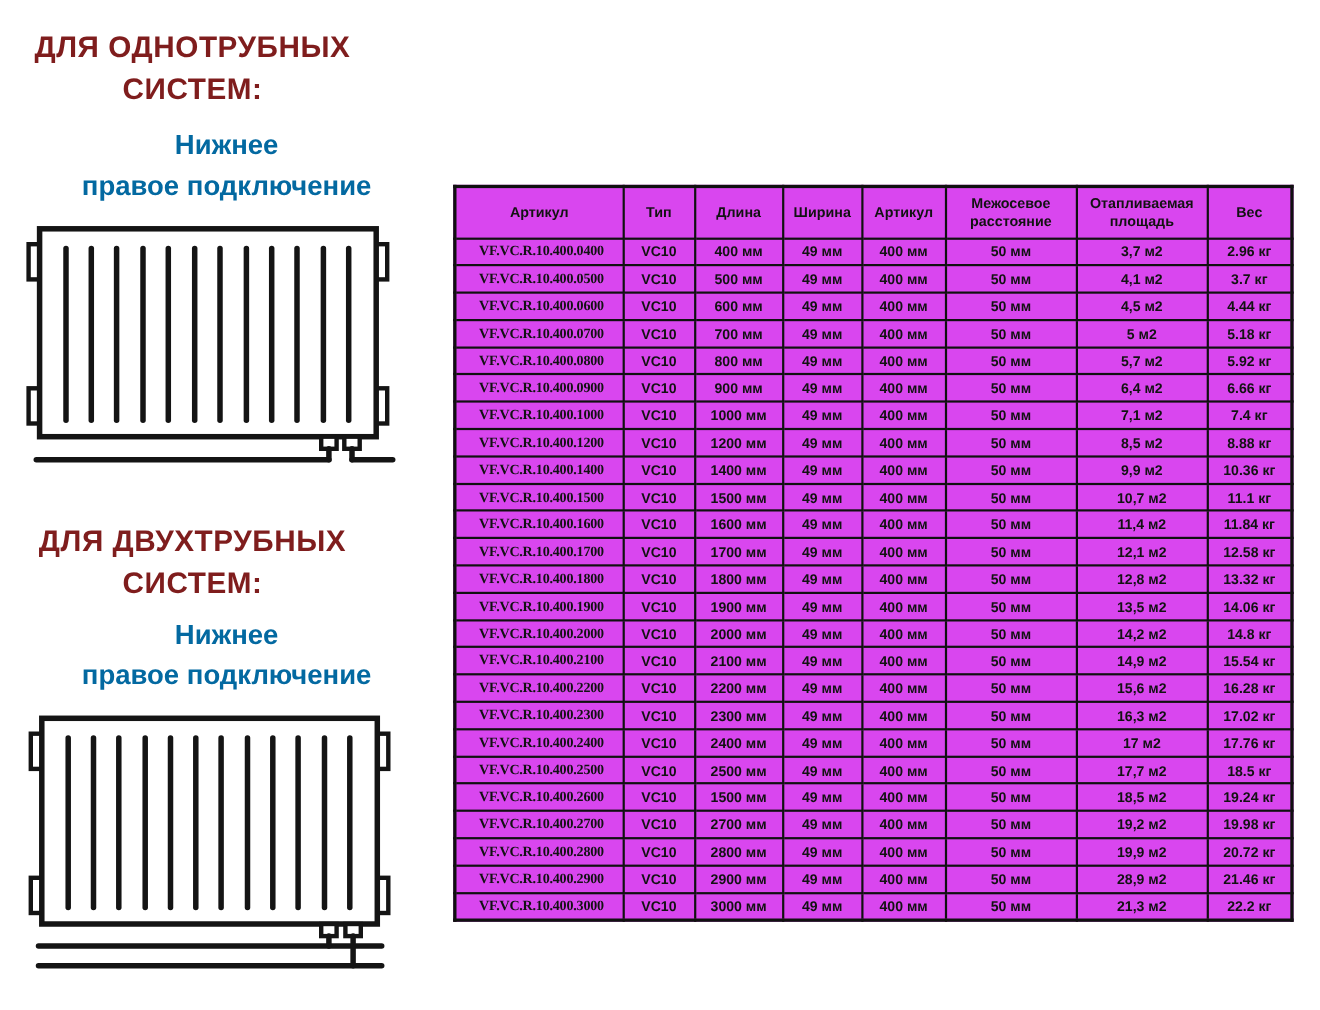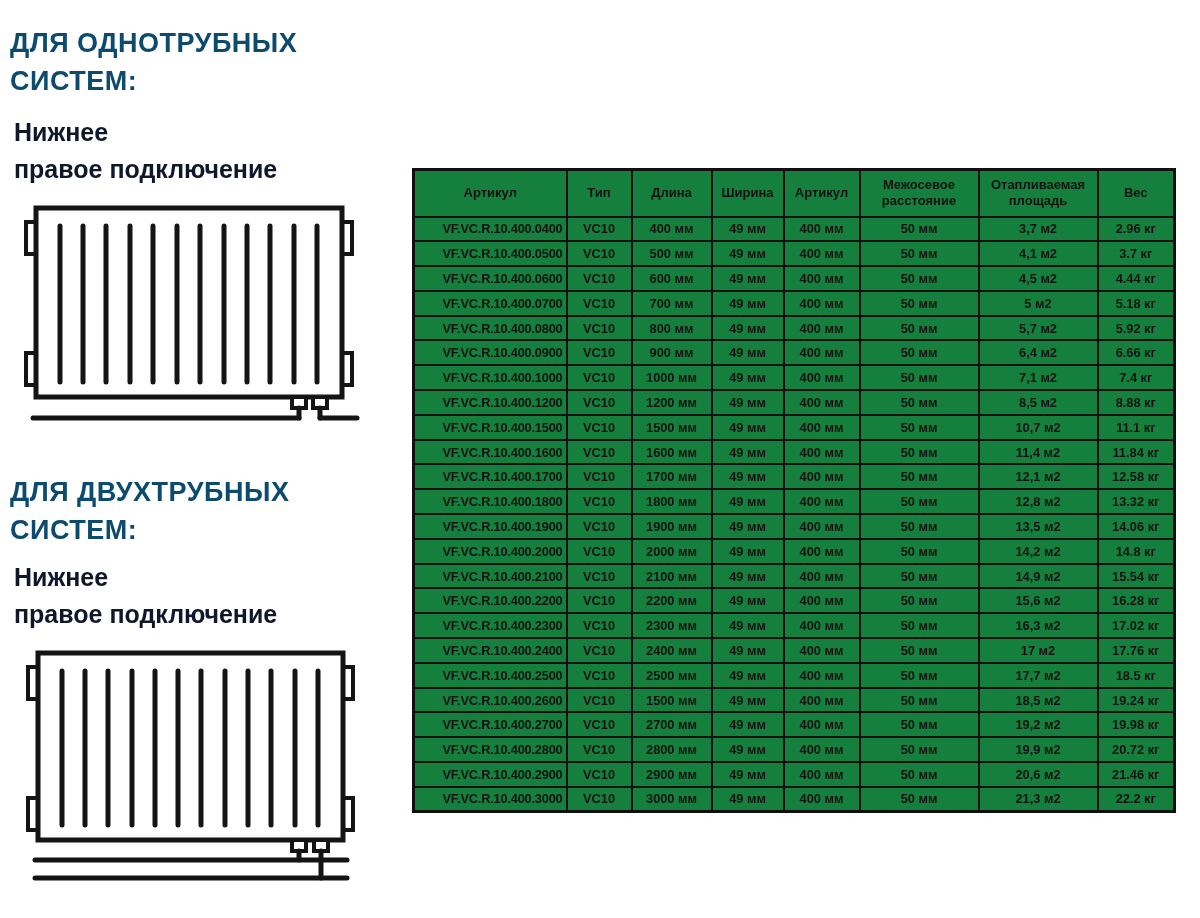--- a/index.html
+++ b/index.html
@@ -10,36 +10,36 @@
     font-family: "Liberation Sans", sans-serif;
     color: #1a1a1a;
     overflow: hidden;
   }
 
   
   .section-title {
     position: absolute;
     left: 10px;
     width: 330px;
-    text-align: left;
+    text-align: center;
     font-size: 27px;
     font-weight: 800;
     line-height: 38px;
     letter-spacing: 0.5px;
-    color: #0c4a6e;
+    color: #7f1d1d;
   }
   .section-subtitle {
     position: absolute;
-    left: 14px;
+    left: 36px;
     width: 340px;
-    text-align: left;
+    text-align: center;
     font-size: 25px;
     font-weight: 700;
     line-height: 37px;
-    color: #0f172a;
+    color: #0369a1;
   }
   #title-single { top: 24px; }
   #subtitle-single { top: 114px; }
   #title-two { top: 473px; }
   #subtitle-two { top: 559px; }
 
   .diagram { position: absolute; left: 0; }
   #diagram-single { top: 190px; }
   #diagram-two { top: 645px; }
 
@@ -47,21 +47,21 @@
   .spec-table-wrap {
     position: absolute;
     left: 412px;
     top: 168px;
     width: 761px;
   }
   table.spec {
     width: 761px;
     border-collapse: collapse;
     table-layout: fixed;
-    background: #15803d;
+    background: #d946ef;
   }
   table.spec th, table.spec td {
     border: 2px solid #101010;
     font-weight: 700;
     color: #121212;
     text-align: center;
     vertical-align: middle;
     overflow: hidden;
     white-space: nowrap;
   }
@@ -72,23 +72,24 @@
     white-space: normal;
     padding: 2px 4px;
   }
   table.spec td {
     height: 24.8px;
     font-size: 12.8px;
     padding: 0 3px;
   }
   table.spec { border: 3px solid #101010; }
   table.spec td.col-article {
-    text-align: right;
+    text-align: center;
     padding-left: 7px;
     letter-spacing: -0.2px;
+    font-family: Liberation Serif, serif;
   }
   col.c-article { width: 153px; }
   col.c-type    { width: 65px; }
   col.c-len     { width: 80px; }
   col.c-wid     { width: 72px; }
   col.c-hgt     { width: 76px; }
   col.c-axle    { width: 119px; }
   col.c-area    { width: 119px; }
   col.c-weight  { width: 77px; }
 </style>
@@ -284,20 +285,30 @@
           <td class="col-article">VF.VC.R.10.400.1200</td>
           <td>VC10</td>
           <td>1200 мм</td>
           <td>49 мм</td>
           <td>400 мм</td>
           <td>50 мм</td>
           <td>8,5 м2</td>
           <td>8.88 кг</td>
         </tr>
         <tr>
+          <td class="col-article">VF.VC.R.10.400.1400</td>
+          <td>VC10</td>
+          <td>1400 мм</td>
+          <td>49 мм</td>
+          <td>400 мм</td>
+          <td>50 мм</td>
+          <td>9,9 м2</td>
+          <td>10.36 кг</td>
+        </tr>
+        <tr>
           <td class="col-article">VF.VC.R.10.400.1500</td>
           <td>VC10</td>
           <td>1500 мм</td>
           <td>49 мм</td>
           <td>400 мм</td>
           <td>50 мм</td>
           <td>10,7 м2</td>
           <td>11.1 кг</td>
         </tr>
         <tr>
@@ -430,21 +441,21 @@
           <td>19,9 м2</td>
           <td>20.72 кг</td>
         </tr>
         <tr>
           <td class="col-article">VF.VC.R.10.400.2900</td>
           <td>VC10</td>
           <td>2900 мм</td>
           <td>49 мм</td>
           <td>400 мм</td>
           <td>50 мм</td>
-          <td>20,6 м2</td>
+          <td>28,9 м2</td>
           <td>21.46 кг</td>
         </tr>
         <tr>
           <td class="col-article">VF.VC.R.10.400.3000</td>
           <td>VC10</td>
           <td>3000 мм</td>
           <td>49 мм</td>
           <td>400 мм</td>
           <td>50 мм</td>
           <td>21,3 м2</td>

